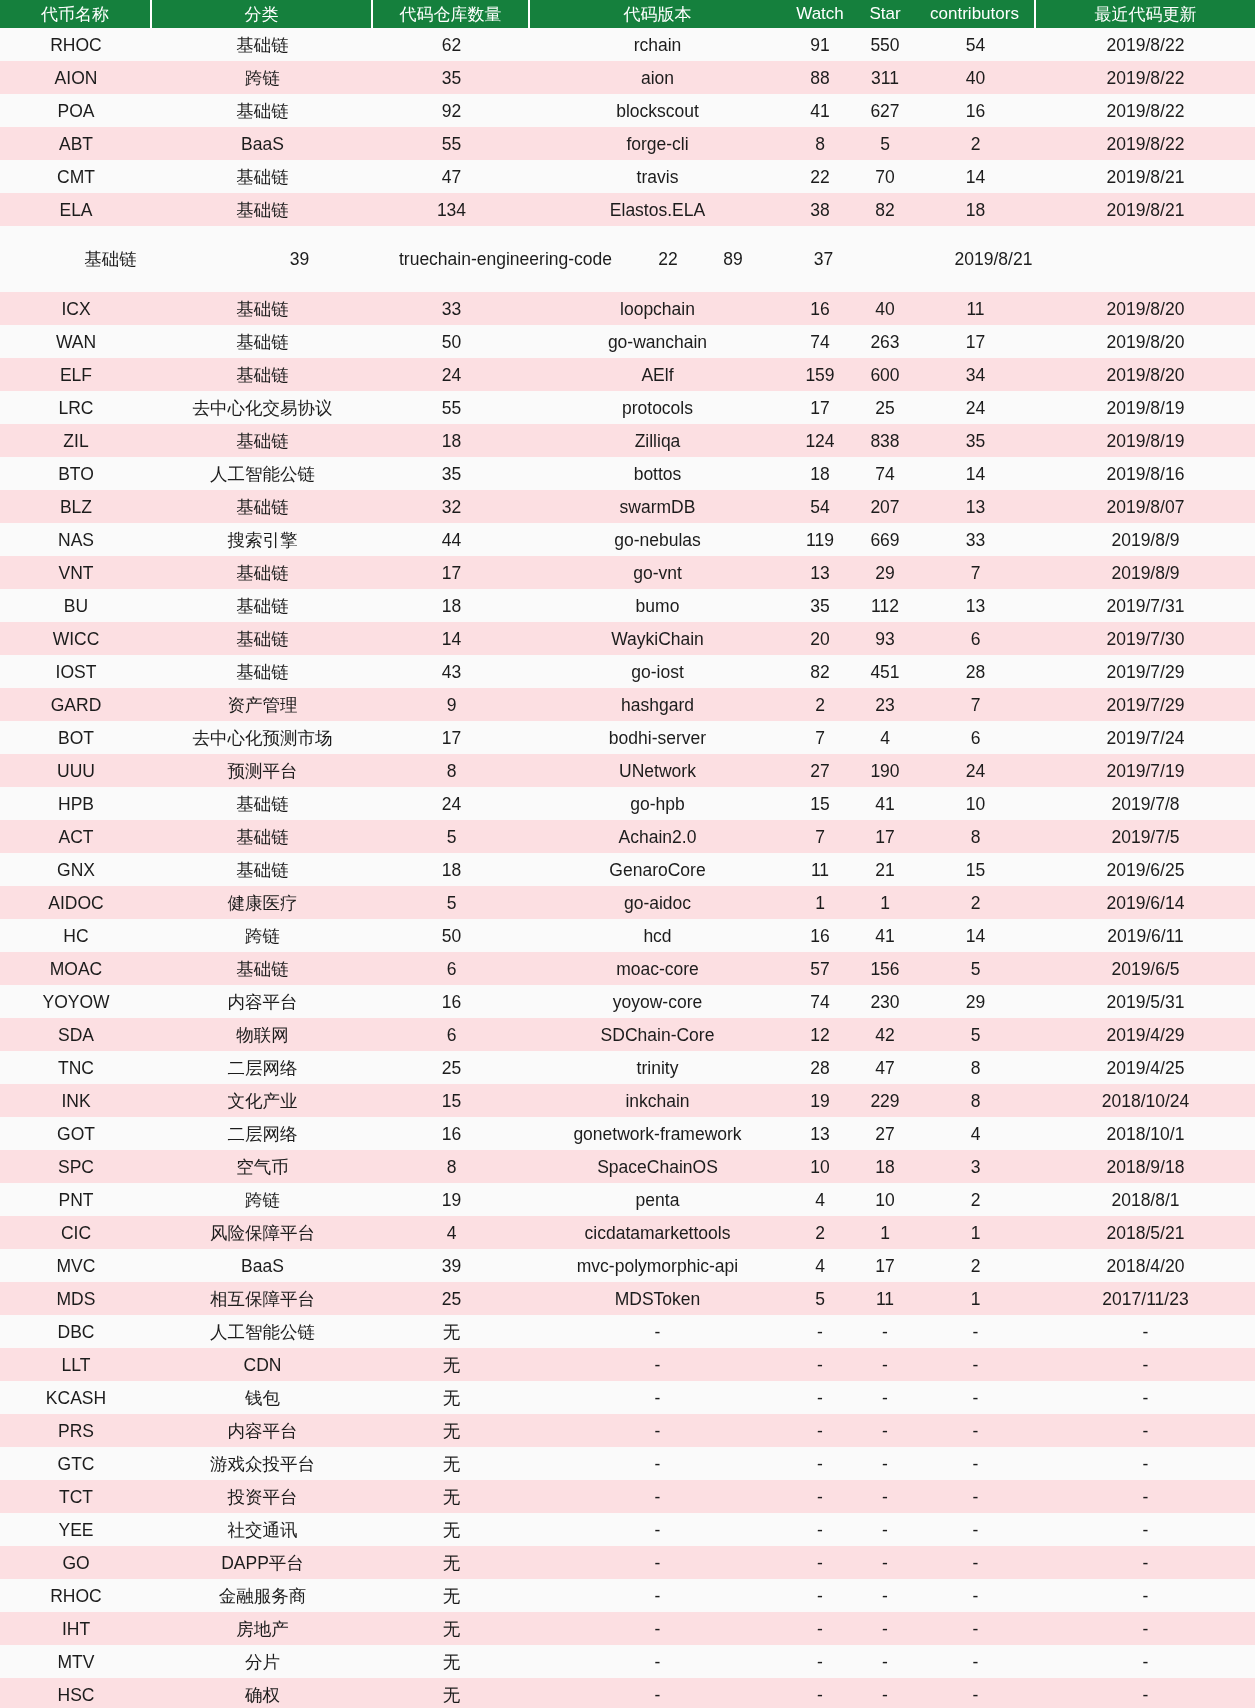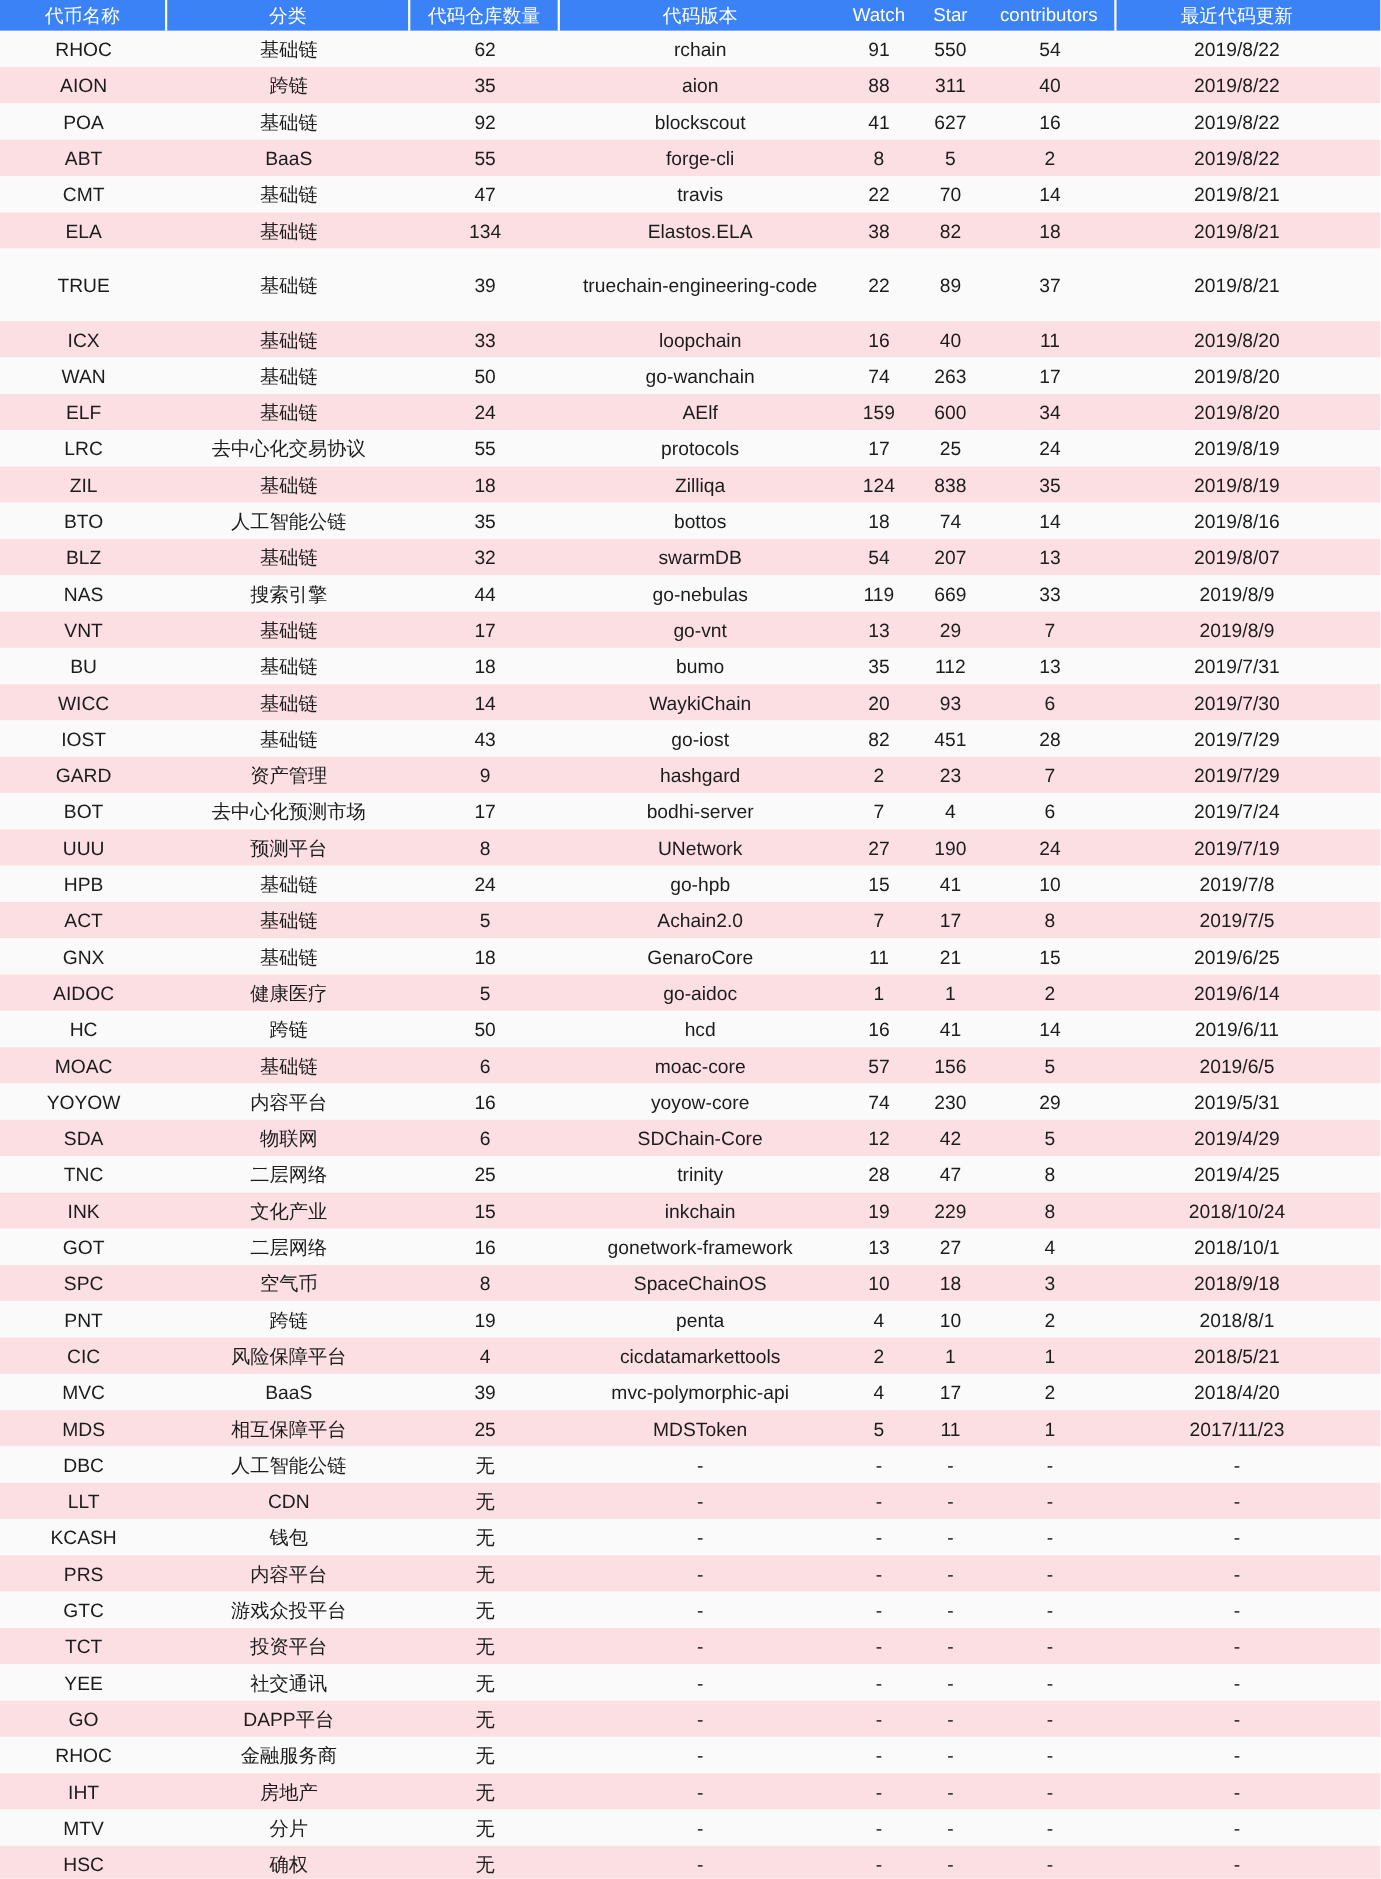--- a/index.html
+++ b/index.html
@@ -2,38 +2,38 @@
 <html><head>
 <meta charset="utf-8">
 <style>
   html,body{margin:0;padding:0;}
   body{
     width:1255px;height:1708px;overflow:hidden;background:#ffffff;
     font-family:"Liberation Sans","DejaVu Sans",sans-serif;
     -webkit-font-smoothing:antialiased;
   }
   .table{display:flex;flex-direction:column;width:1255px;}
-  .hrow{display:flex;height:28px;background:#3b82f6;color:#ffffff;}
+  .hrow{display:flex;height:28px;background:#15803d;color:#ffffff;}
   .hcell{
     display:flex;align-items:center;justify-content:center;
     font-size:17px;box-sizing:border-box;white-space:nowrap;
   }
   .sep{border-right:2px solid #ffffff;}
   .row{display:flex;height:33px;}
   .row:nth-child(odd){background:#FAFAFA;}
   .row:nth-child(even){background:#FCDFE2;}
   .row.tall{height:66px;}
   .cell{
     display:flex;align-items:center;justify-content:center;
     font-size:17.5px;color:#1C1C1C;text-align:center;line-height:22px;
     box-sizing:border-box;
   }
   .c0{width:152px;}
   .c1{width:221px;}
-  .c2{width:136px;}
+  .c2{width:157px;}
   .c3{width:255px;padding:0 2px;}
   .c4{width:70px;}
   .c5{width:60px;}
   .c6{width:121px;}
   .c7{width:219px;}
 </style>
 </head>
 <body>
 
 <div class="table">
@@ -102,21 +102,20 @@
         <div class="cell c0">ELA</div>
         <div class="cell c1">基础链</div>
         <div class="cell c2">134</div>
         <div class="cell c3">Elastos.ELA</div>
         <div class="cell c4">38</div>
         <div class="cell c5">82</div>
         <div class="cell c6">18</div>
         <div class="cell c7">2019/8/21</div>
       </div>
       <div class="row tall">
-        <div class="cell c0">TRUE</div>
         <div class="cell c1">基础链</div>
         <div class="cell c2">39</div>
         <div class="cell c3">truechain-engineering-code</div>
         <div class="cell c4">22</div>
         <div class="cell c5">89</div>
         <div class="cell c6">37</div>
         <div class="cell c7">2019/8/21</div>
       </div>
       <div class="row">
         <div class="cell c0">ICX</div>

